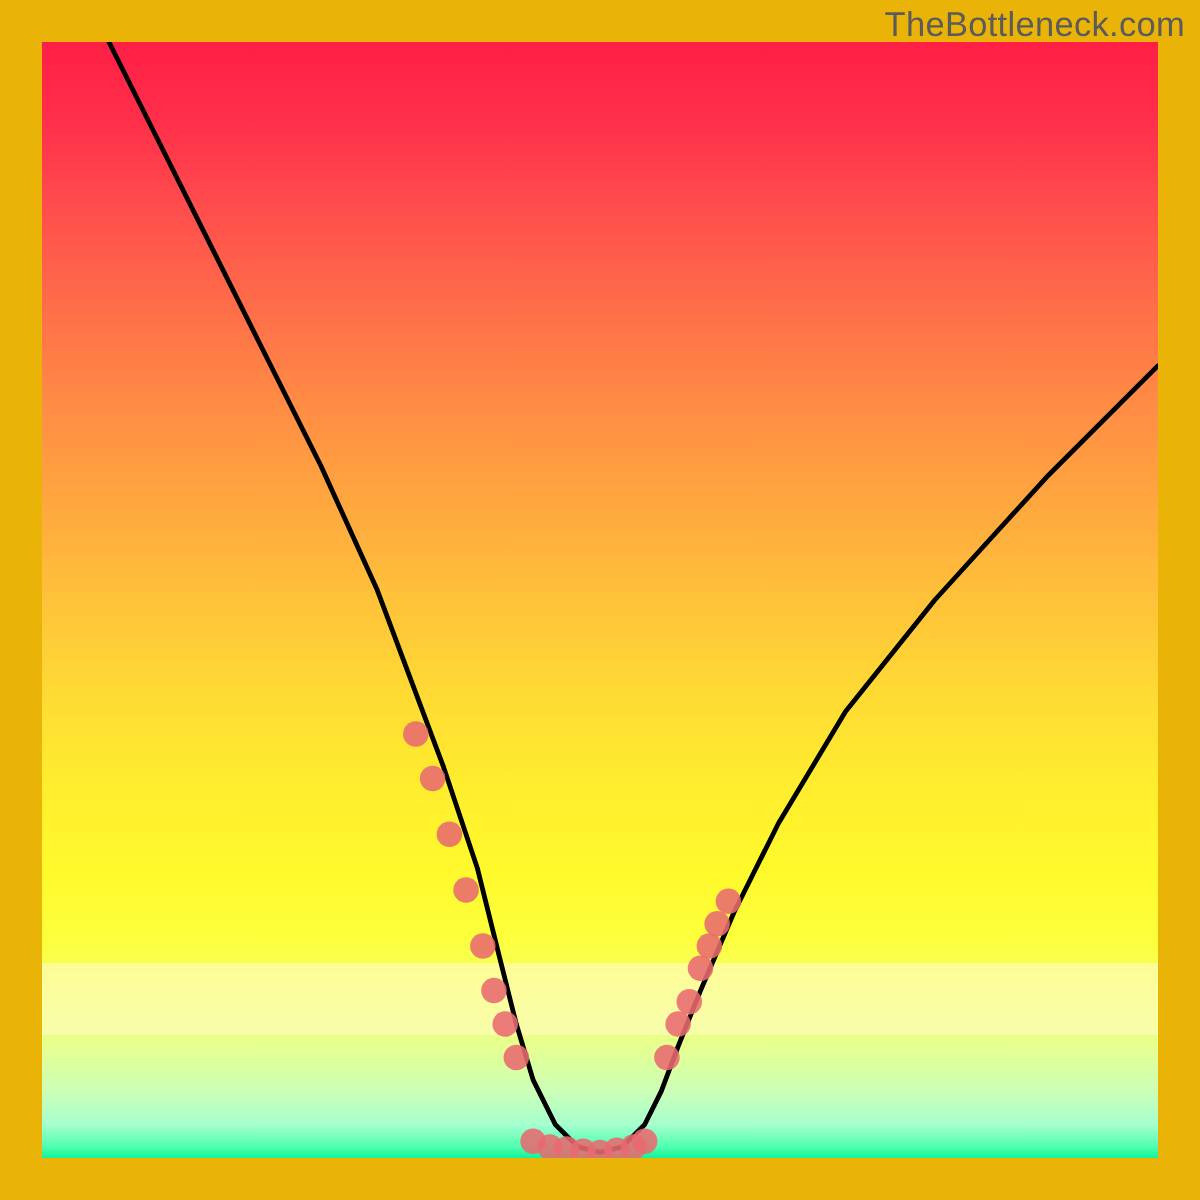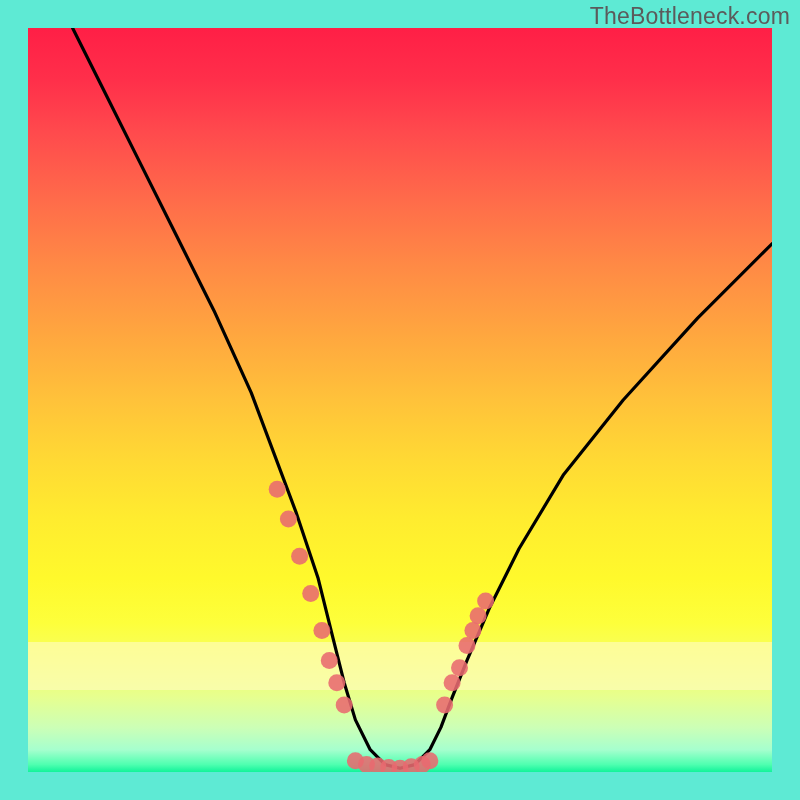--- a/index.html
+++ b/index.html
@@ -10,21 +10,21 @@
     overflow: hidden;
     background: #000;
     font-family: Arial, Helvetica, sans-serif;
   }
   .frame {
     position: absolute;
     top: 0;
     left: 0;
     width: 800px;
     height: 800px;
-    background: #5eead4;
+    background: #eab308;
   }
   .plot {
     position: absolute;
     top: 28px;
     left: 28px;
     width: 744px;
     height: 744px;
     overflow: hidden;
   }
   .gradient {

